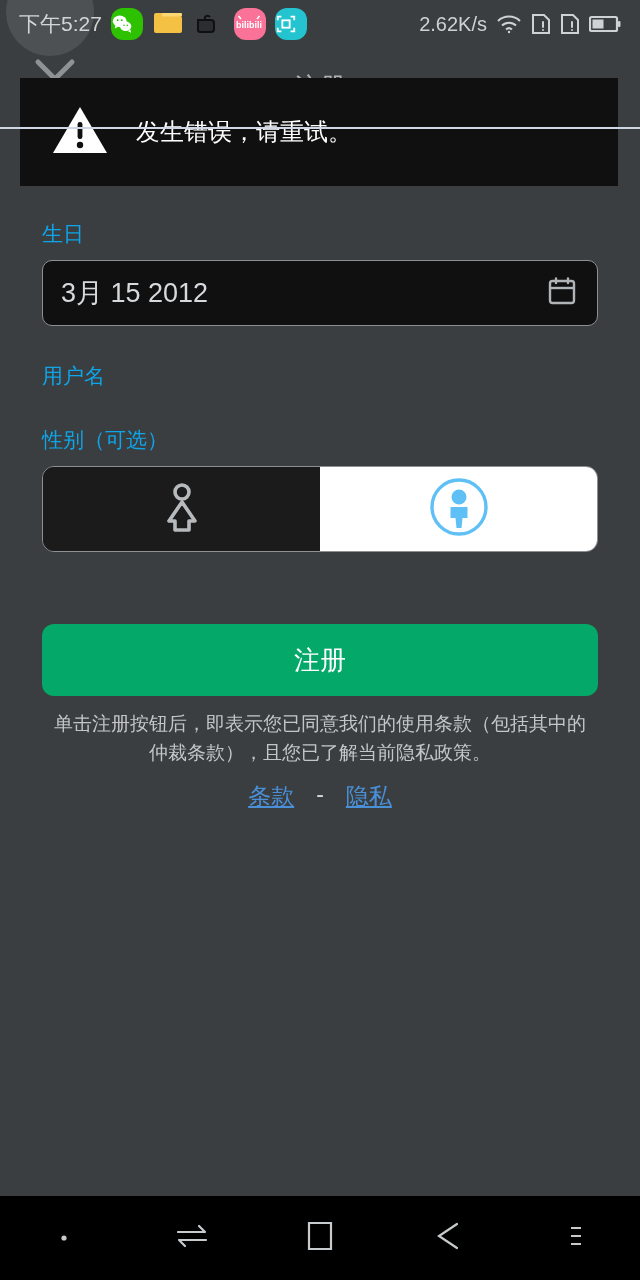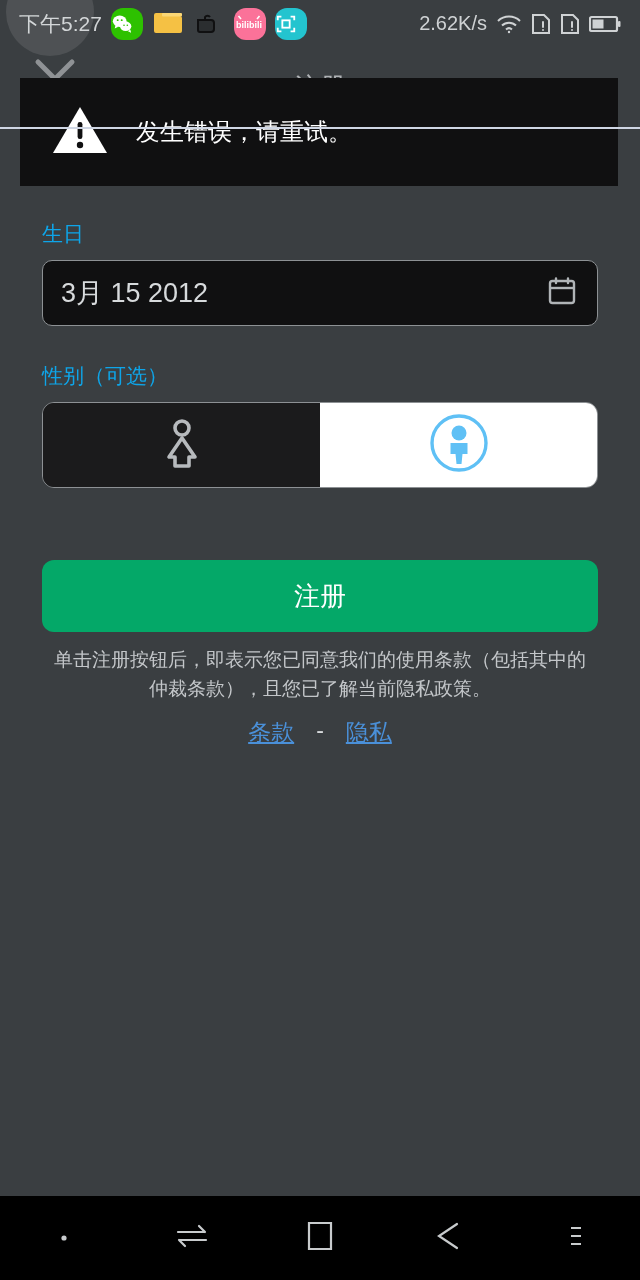--- a/index.html
+++ b/index.html
@@ -22,21 +22,21 @@
   .camhole {
     position: absolute; left: 6px; top: -32px; width: 88px; height: 88px;
     border-radius: 50%; background: rgba(255,255,255,0.10);
   }
   .appicon { width: 32px; height: 32px; border-radius: 12px; display:flex; align-items:center; justify-content:flex-start; }
   .ic-wechat { background: #2dc100; }
   .ic-folder { background: transparent; }
   .ic-dark { background: transparent; }
   .ic-bili { background: #fb7299; }
   .ic-scan { background: #23c4cf; }
-  .sb-right { margin-left: auto; display: flex; gap: 9px; }
+  .sb-right { margin-left: auto; display: flex; align-items: center; gap: 9px; }
   .sb-net { color: #cfd2d4; font-size: 20px; }
   .sb-icn { display: flex; align-items: center; }
 
   
   .header {
     position: absolute; top: 48px; left: 0; width: 640px; height: 82px;
   }
   .close-btn {
     position: absolute; left: 30px; top: 8px; width: 50px; height: 50px;
     display: flex; align-items: center; justify-content: center;
@@ -227,20 +227,21 @@
           <svg width="30" height="30" viewBox="0 0 30 30" fill="none" stroke="#b0b4b7" stroke-width="2.4">
             <rect x="3" y="5" width="24" height="22" rx="2.5"></rect>
             <path d="M3 12 H27" stroke-width="2.4"></path>
             <path d="M9 2.5 V7 M21 2.5 V7" stroke-linecap="round"></path>
           </svg>
         </span>
       </div>
     </div>
 
     <div class="field">
+      <div class="field-label">用户名</div>
     </div>
 
 
     <div class="field">
       <div class="field-label">性别（可选）</div>
       <div class="segmented">
         <div class="seg seg-off">
           <span>
             <svg width="48" height="52" viewBox="0 0 48 52" fill="none" stroke="#b7babd" stroke-width="3.6" stroke-linejoin="round">
               <circle cx="24" cy="11" r="7"></circle>

